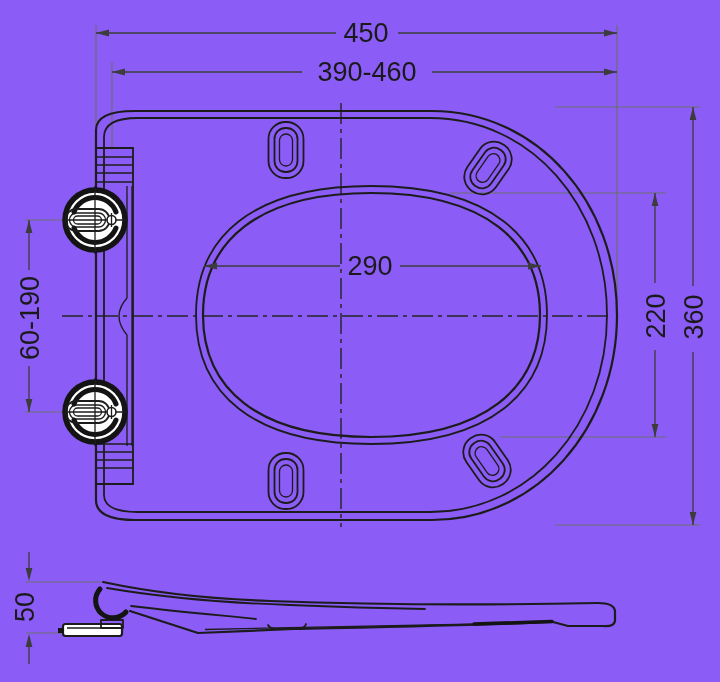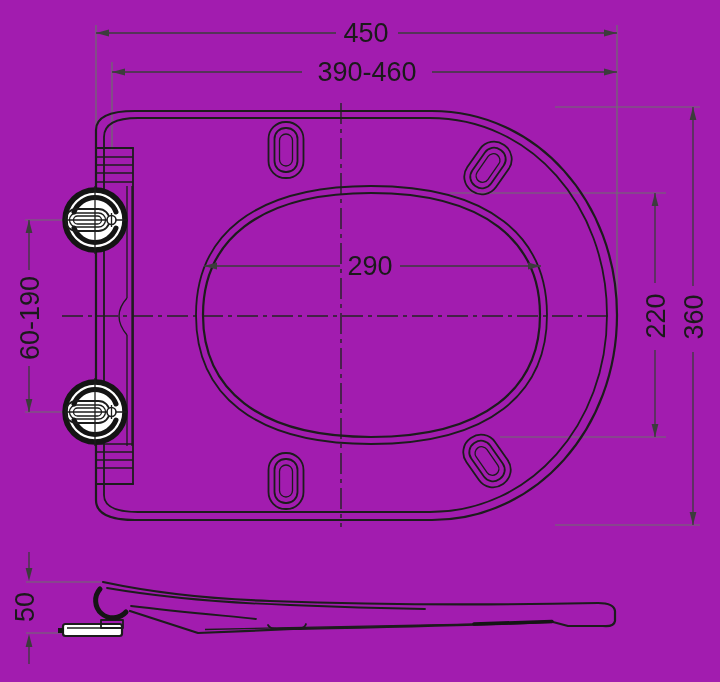--- a/index.html
+++ b/index.html
@@ -1,16 +1,16 @@
 <!DOCTYPE html>
 <html><head>
 <meta charset="utf-8">
 <style>
   html,body{margin:0;padding:0;background:#ffffff;}
-  .stage{position:relative;width:720px;height:682px;background:#a21caf;overflow:hidden;text-align:right;}
+  .stage{position:relative;width:720px;height:682px;background:#8b5cf6;overflow:hidden;text-align:right;}
   svg{display:block;}
   .ol{stroke:#1c1c1c;stroke-width:2.2;fill:none;stroke-linecap:round;stroke-linejoin:round;}
   .ol2{stroke:#1c1c1c;stroke-width:1.8;fill:none;stroke-linecap:round;stroke-linejoin:round;}
   .thin{stroke:#1c1c1c;stroke-width:1.3;fill:none;}
   .thick{stroke:#141414;stroke-width:5;fill:none;stroke-linecap:round;}
   .dim{stroke:#3c3c3c;stroke-width:1.3;fill:none;}
   .ext{stroke:#6e6e6e;stroke-width:1.2;fill:none;}
   .cl{stroke:#242424;stroke-width:1.4;fill:none;stroke-dasharray:21 5 4 5;}
   .arrow{fill:#3c3c3c;stroke:none;}
   .wfill{fill:#ffffff;}

